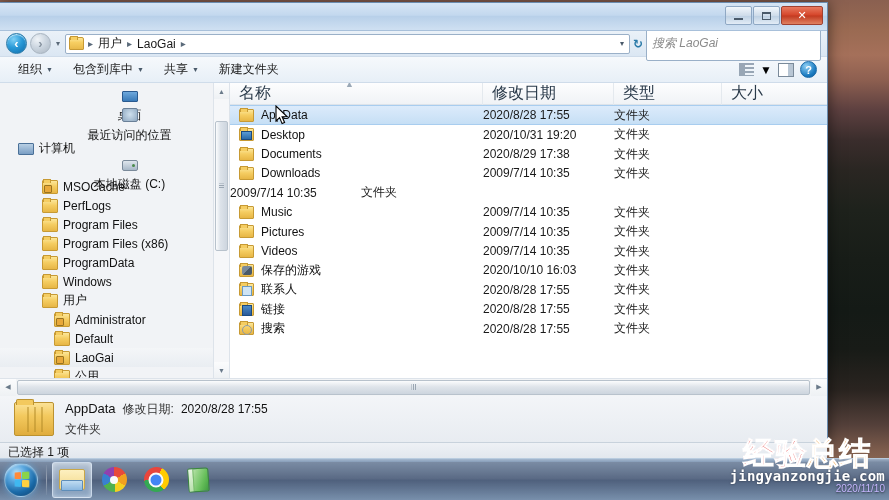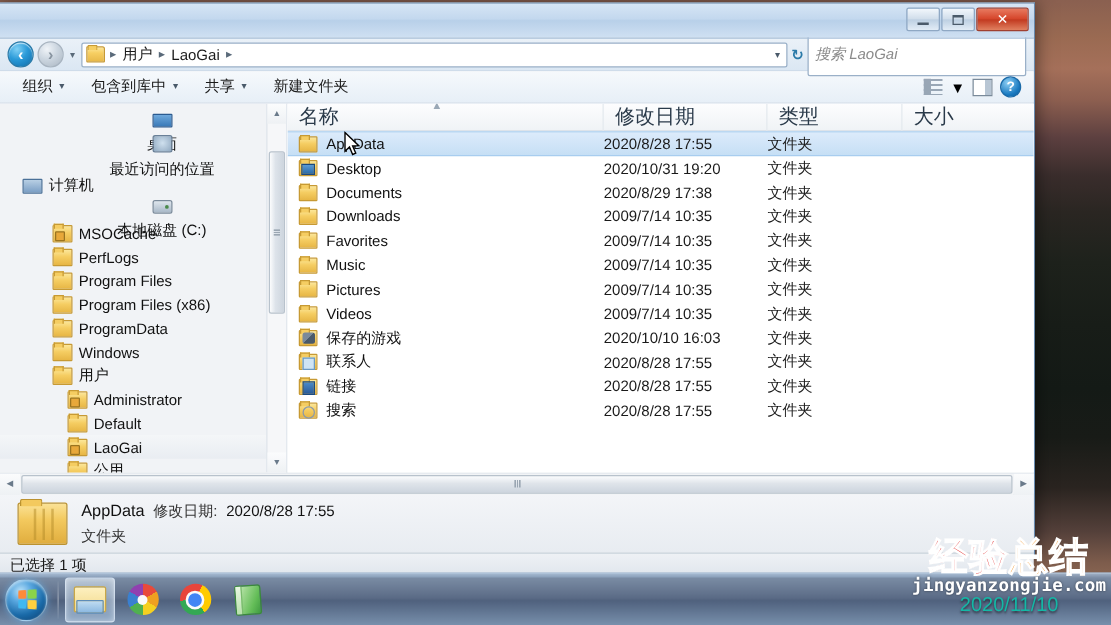--- a/index.html
+++ b/index.html
@@ -485,22 +485,23 @@
   }
   #wm-cn .r{ color:#e02020; -webkit-text-stroke:1px #fff; }
   #wm-cn .o{ color:#f08000; -webkit-text-stroke:1px #fff; }
   #wm-en{
     font-size:14px; font-weight:bold; color:#fff; letter-spacing:.2px;
     font-family:"DejaVu Sans Mono","Liberation Mono",monospace;
     margin-top:-1px;
     text-shadow:0 0 2px rgba(0,0,0,.5);
   }
   #wm-date{
-    font-size:16px; color:#14b8a6; margin-top:-1px;
+    font-size:10px; color:#c4b5fd; margin-top:-1px;
     text-shadow:0 1px 2px rgba(0,0,0,.6);
+    text-align:right;
   }
 </style>
 </head>
 <body>
 
 <div id="desktop">
   <div id="desk-mount"></div>
   <div id="desk-ridge"></div>
 </div>
 
@@ -677,24 +678,20 @@
           <div class="row">
             <div class="c1">
               <span class="ficon"></span>
               <span>Downloads</span>
             </div>
             <div class="c2">2009/7/14 10:35</div>
             <div class="c3">文件夹</div>
             <div class="c4"></div>
           </div>
           <div class="row">
-            <div class="c1">
-              <span class="ficon"></span>
-              <span>Favorites</span>
-            </div>
             <div class="c2">2009/7/14 10:35</div>
             <div class="c3">文件夹</div>
             <div class="c4"></div>
           </div>
           <div class="row">
             <div class="c1">
               <span class="ficon"></span>
               <span>Music</span>
             </div>
             <div class="c2">2009/7/14 10:35</div>

